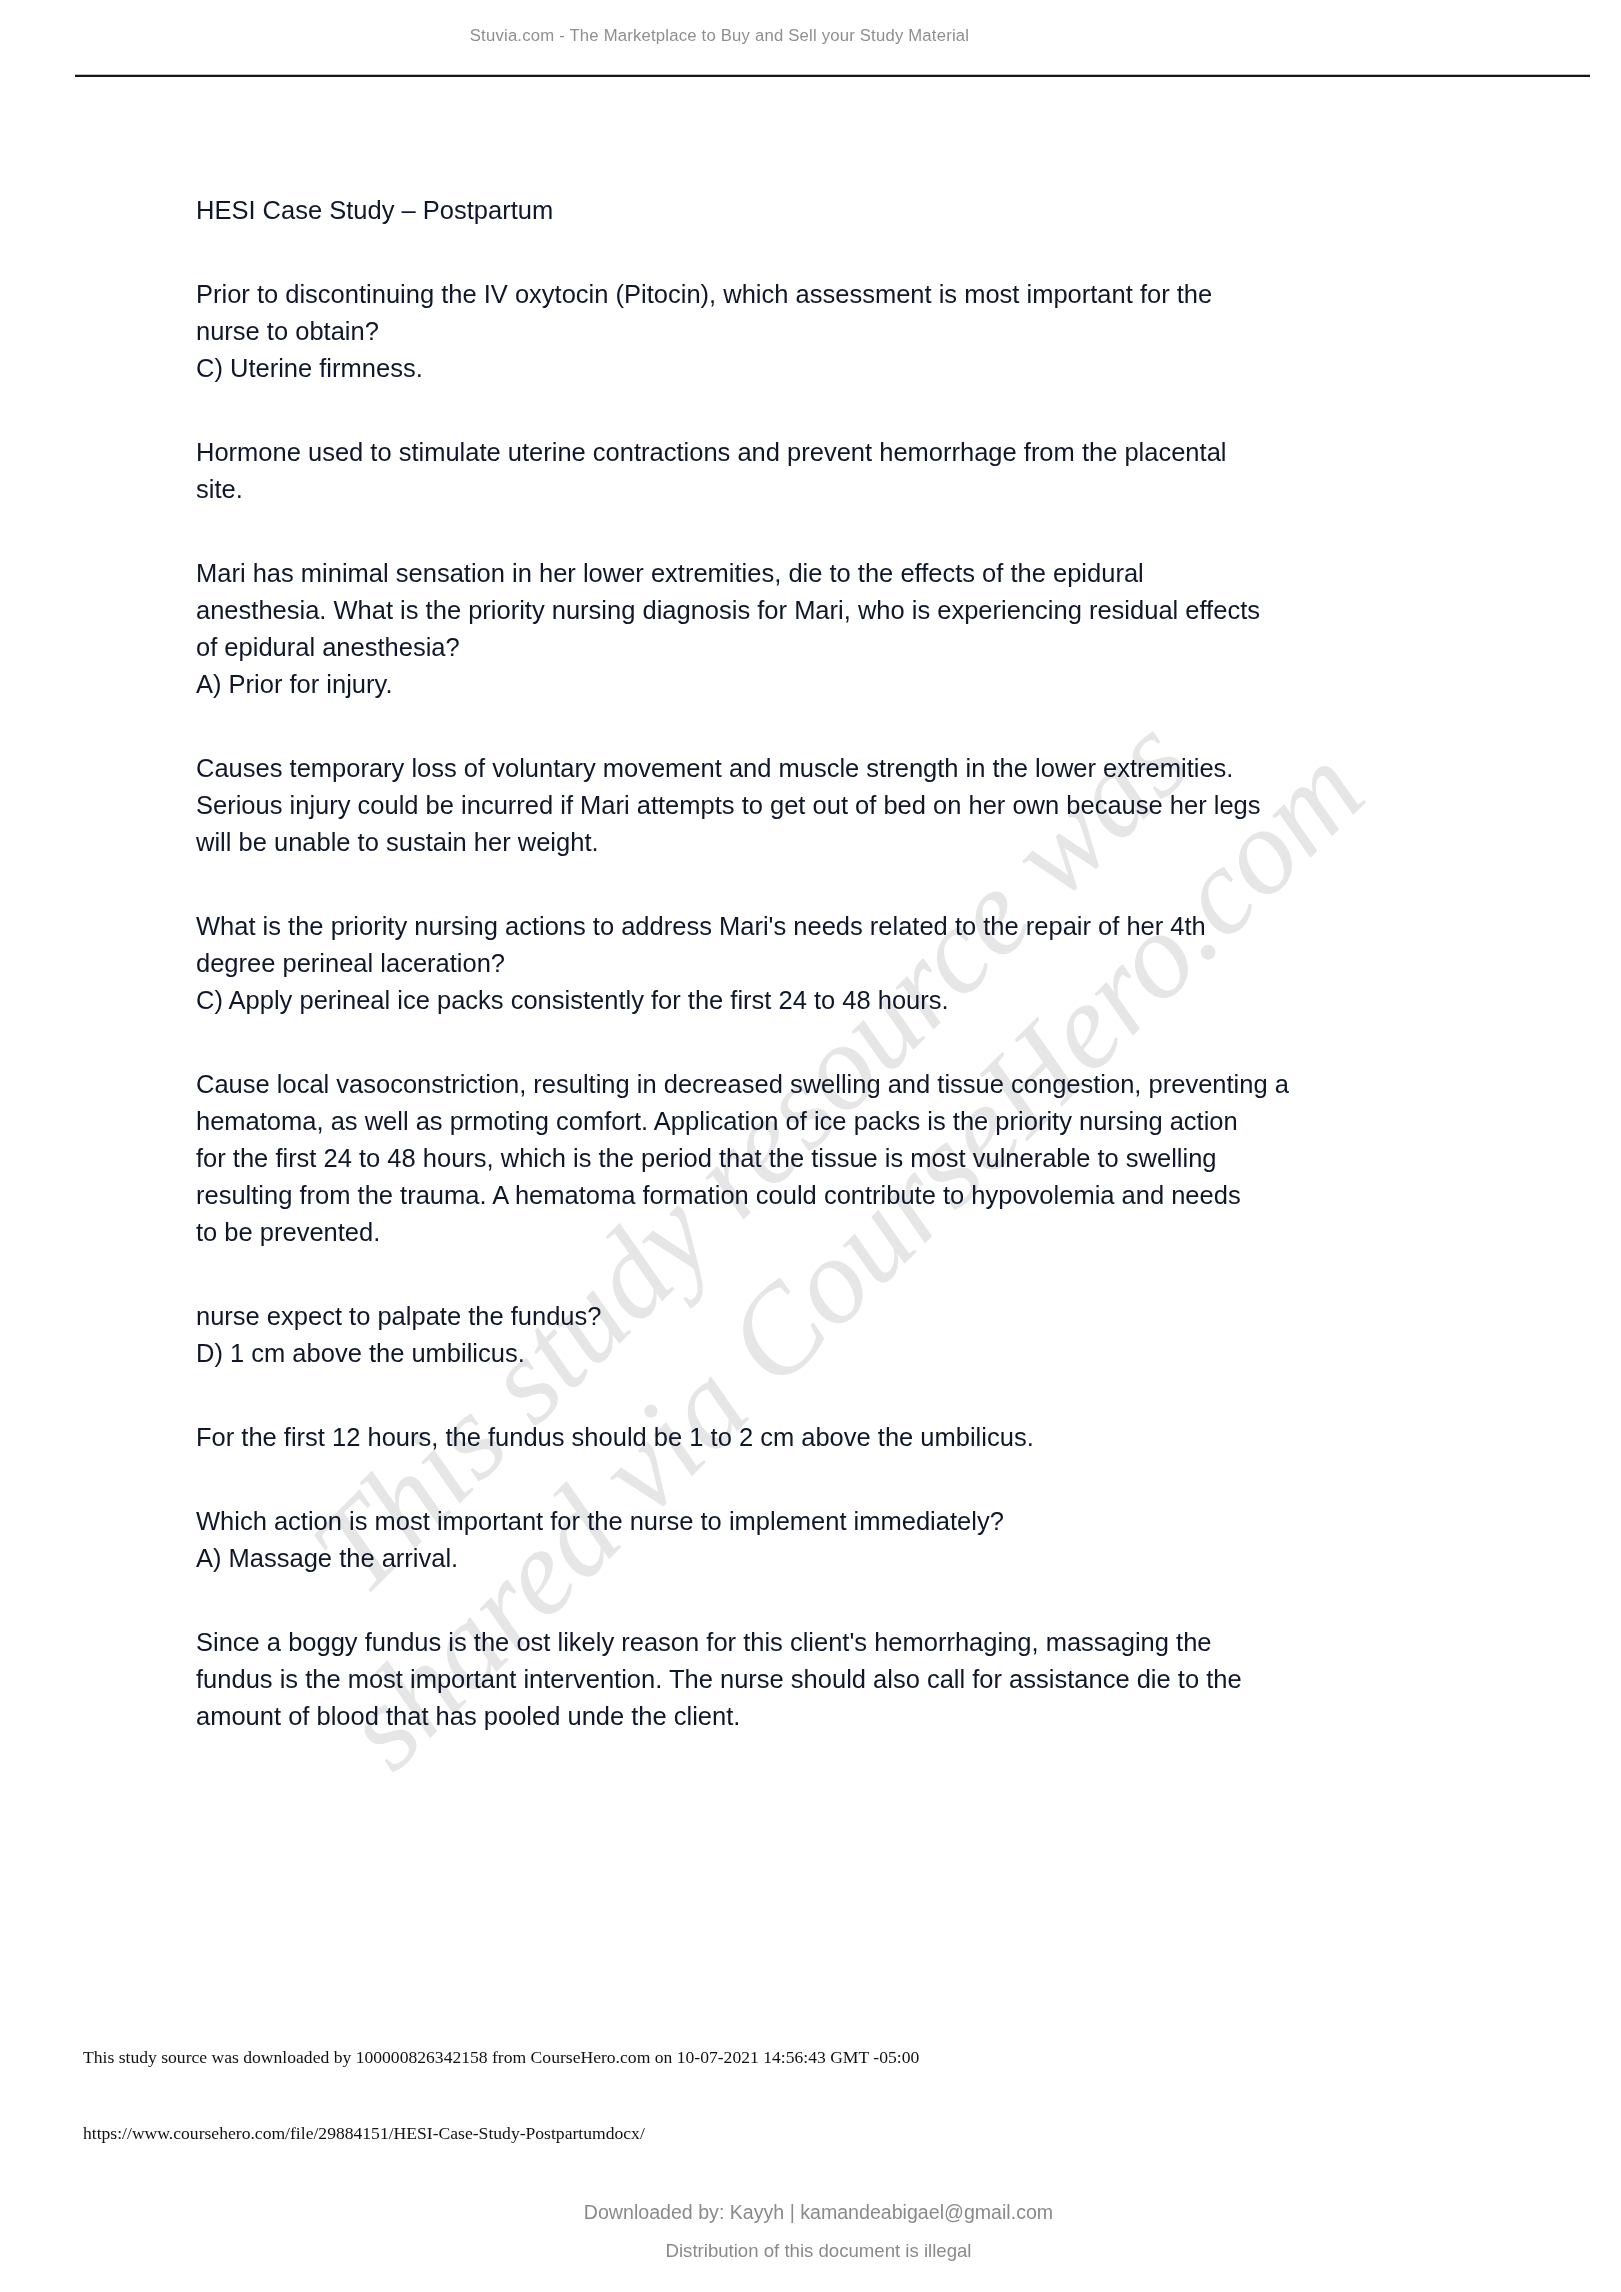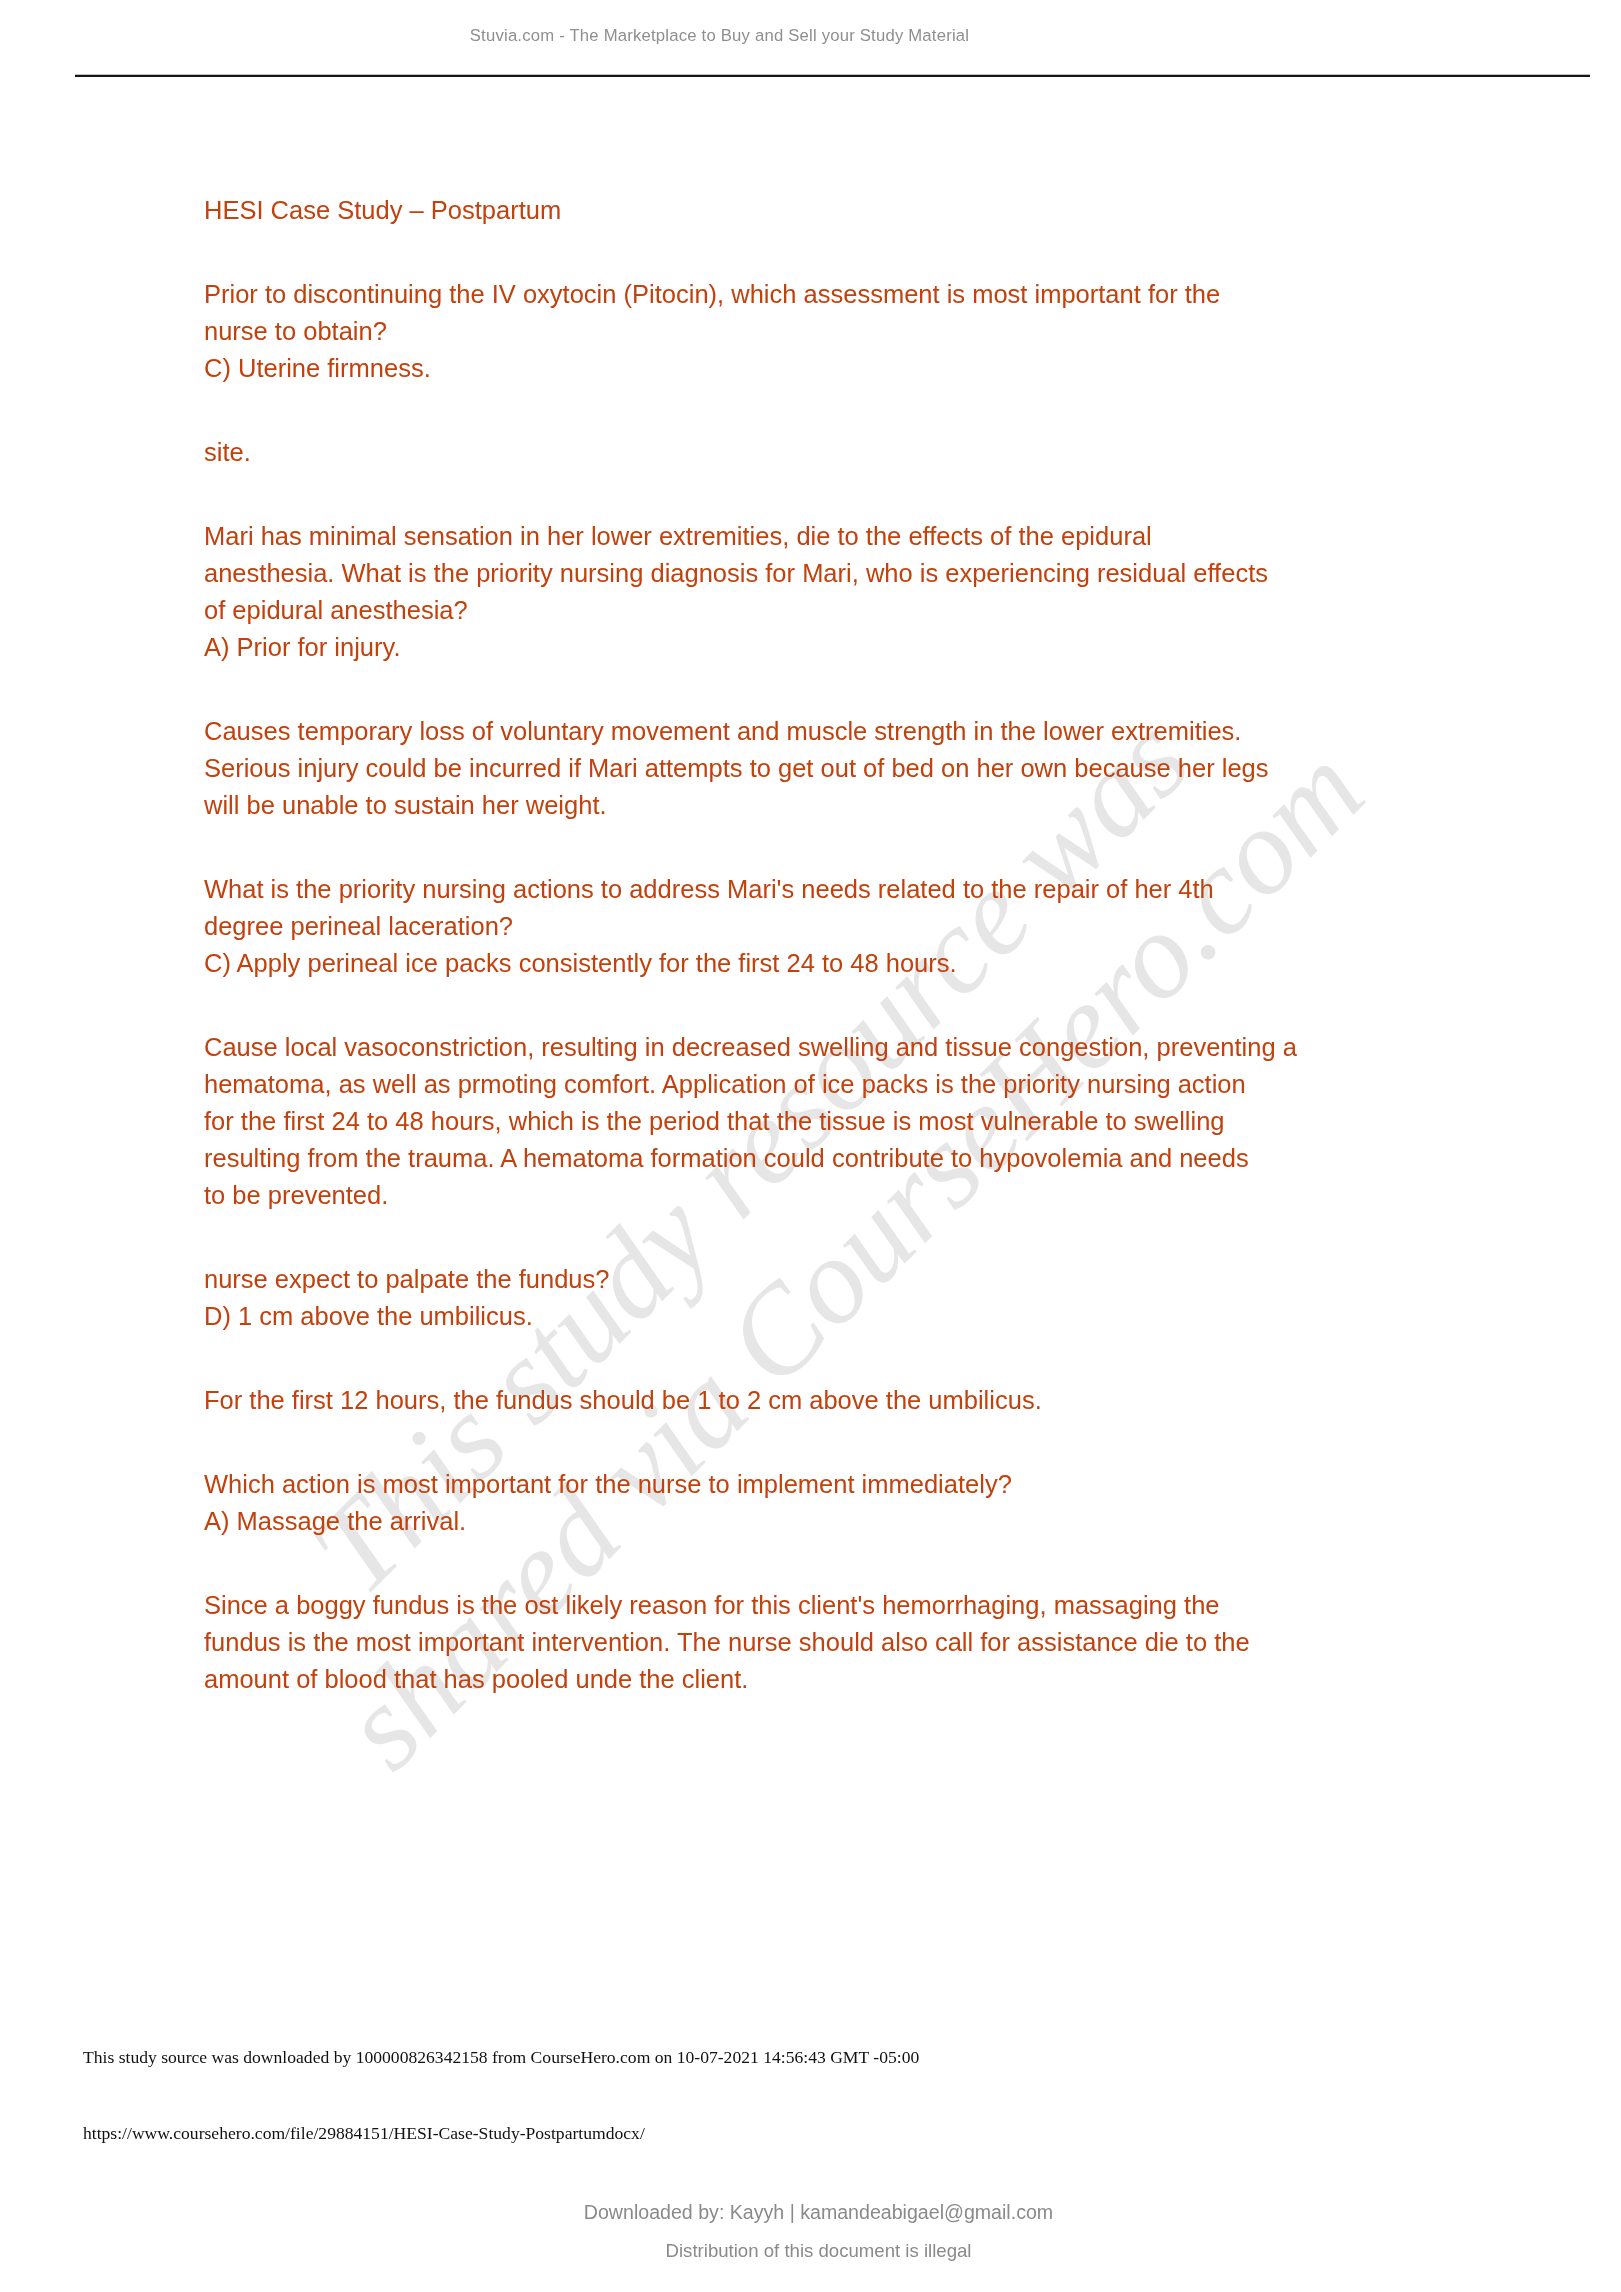--- a/index.html
+++ b/index.html
@@ -53,25 +53,25 @@
     line-height: 145px;
     color: #e6e6e6;
     white-space: nowrap;
     pointer-events: none;
     z-index: 1;
   }
 
   
   .doc-body {
     position: absolute;
-    left: 204px;
+    left: 196px;
     top: 192px;
     width: 1284px;
     z-index: 2;
-    color: #c2410c;
+    color: #0f172a;
     font-size: 25.5px;
     line-height: 37px;
   }
   .doc-body .paragraph {
     margin: 0 0 47px 0;
   }
   .doc-body .line {
     white-space: pre;
   }
 
@@ -118,20 +118,21 @@
     <div class="paragraph">
       <div class="line">HESI Case Study – Postpartum</div>
     </div>
     <div id="paragraphs-container">
         <div class="paragraph">
           <div class="line">Prior to discontinuing the IV oxytocin (Pitocin), which assessment is most important for the</div>
           <div class="line">nurse to obtain?</div>
           <div class="line">C) Uterine firmness.</div>
         </div>
         <div class="paragraph">
+          <div class="line">Hormone used to stimulate uterine contractions and prevent hemorrhage from the placental</div>
           <div class="line">site.</div>
         </div>
         <div class="paragraph">
           <div class="line">Mari has minimal sensation in her lower extremities, die to the effects of the epidural</div>
           <div class="line">anesthesia. What is the priority nursing diagnosis for Mari, who is experiencing residual effects</div>
           <div class="line">of epidural anesthesia?</div>
           <div class="line">A) Prior for injury.</div>
         </div>
         <div class="paragraph">
           <div class="line">Causes temporary loss of voluntary movement and muscle strength in the lower extremities.</div>

